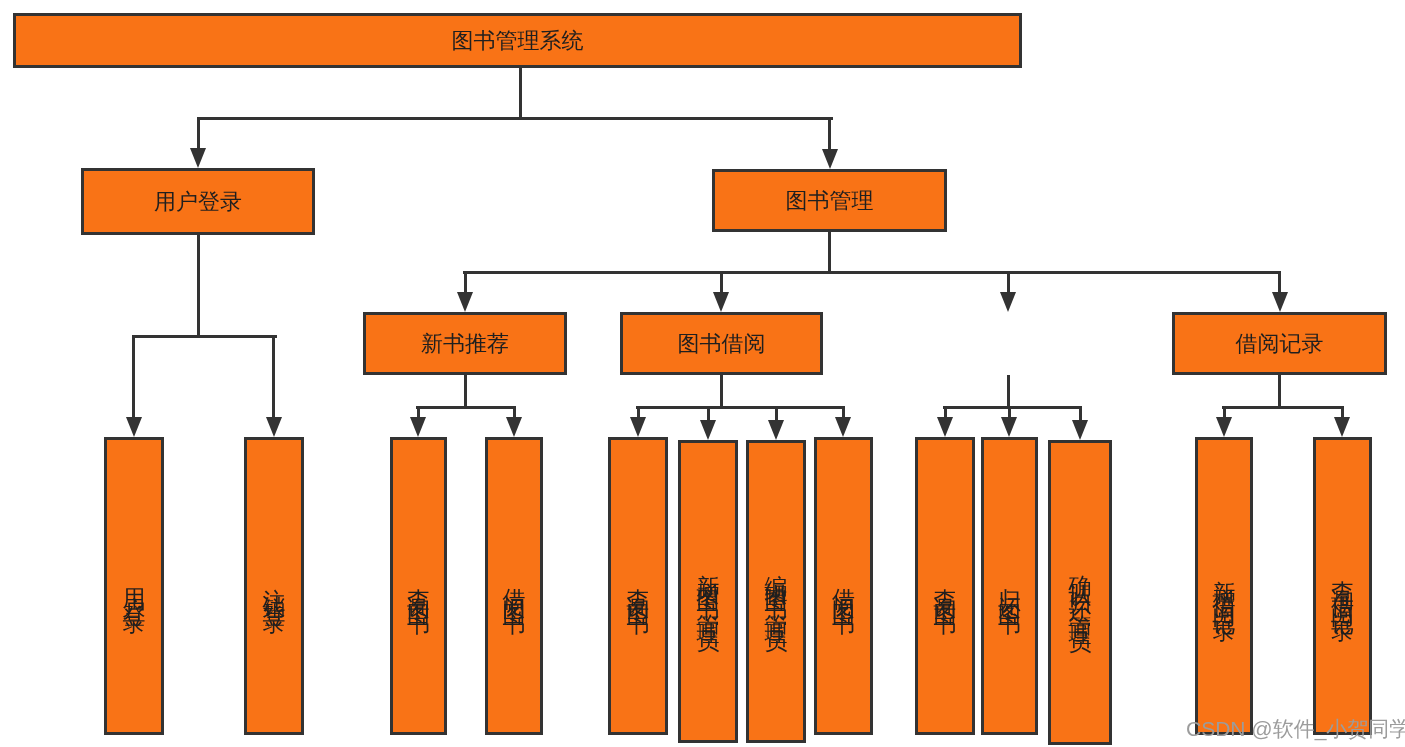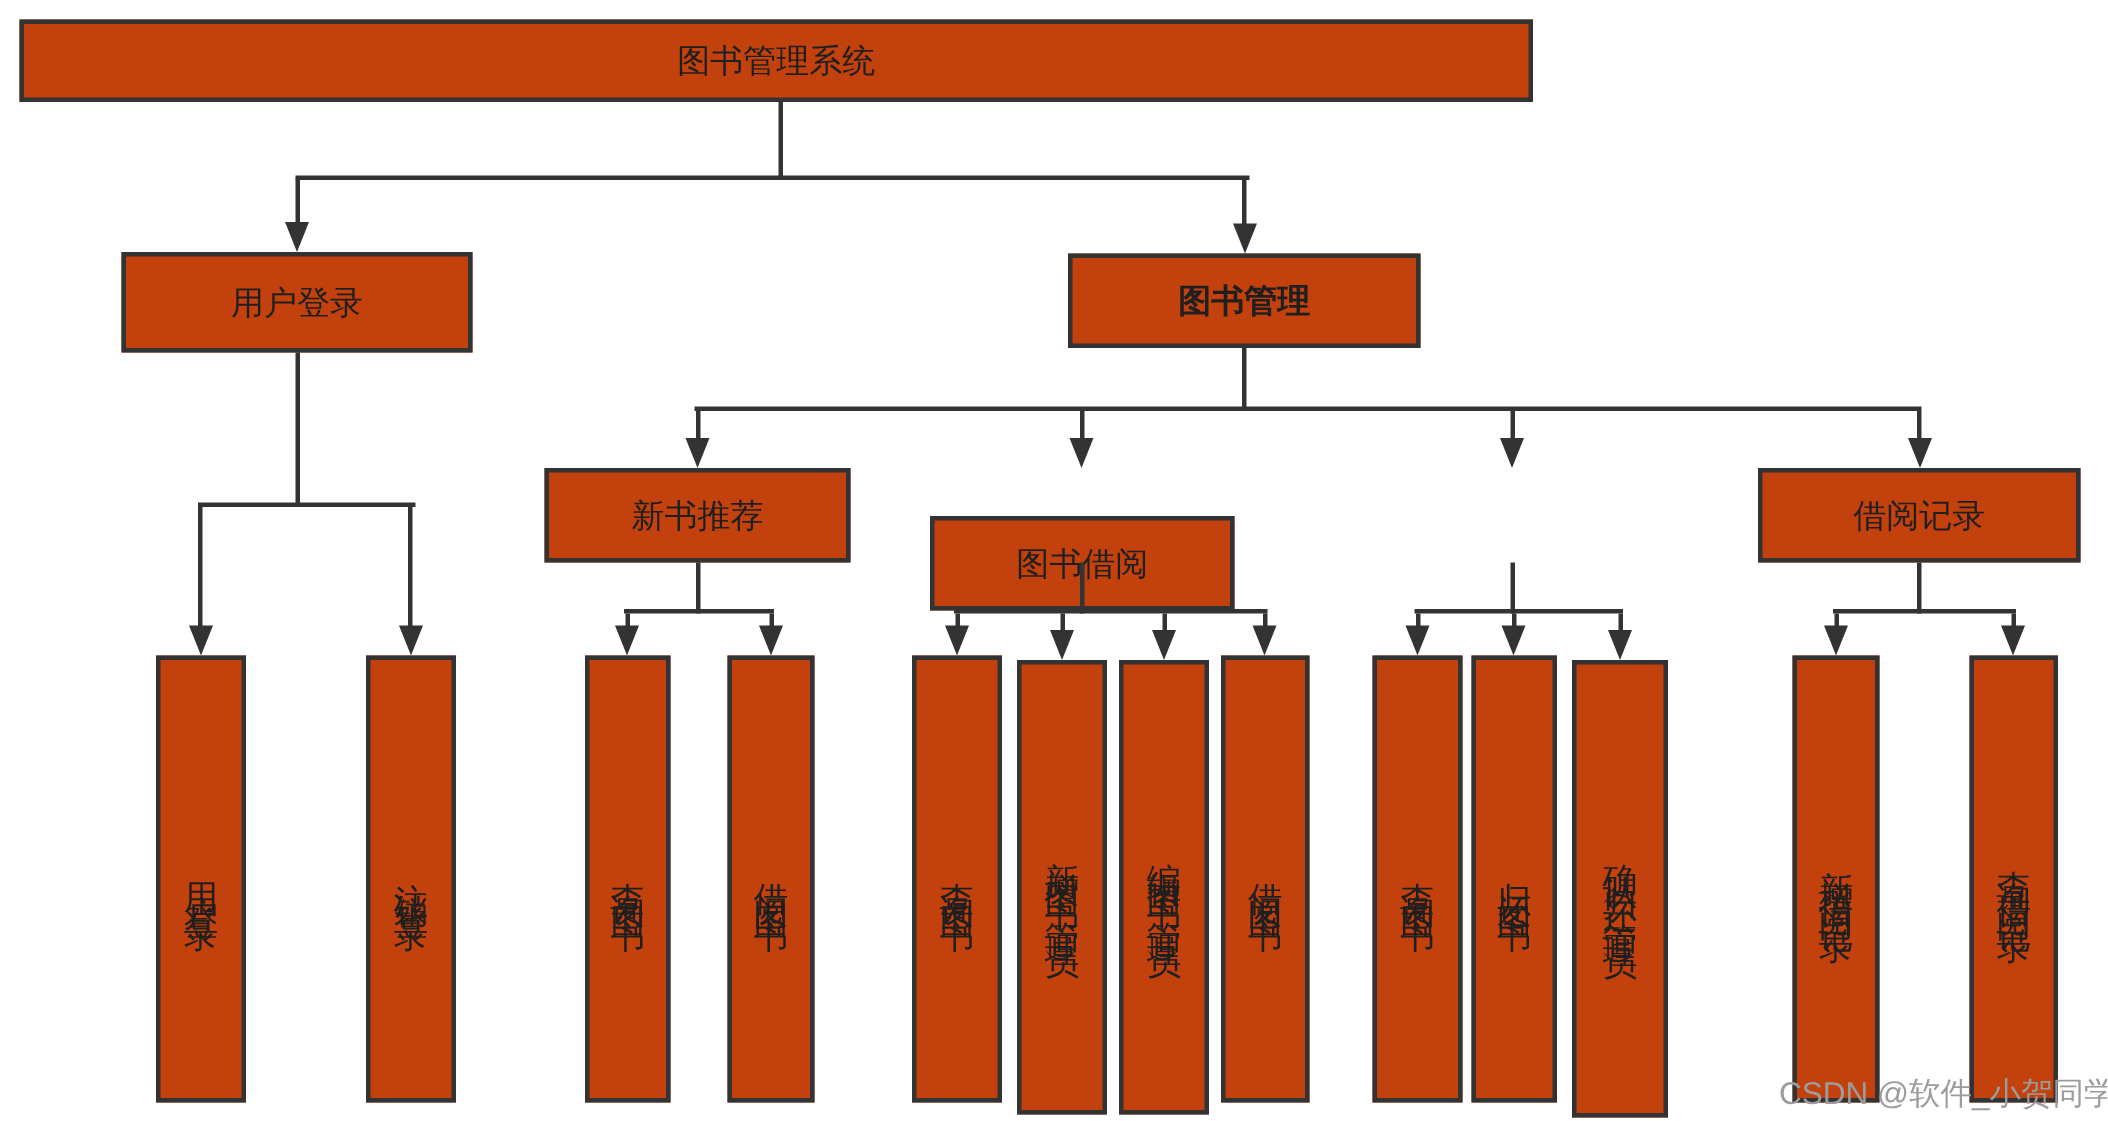--- a/index.html
+++ b/index.html
@@ -9,21 +9,21 @@
     height: 747px;
     background: #ffffff;
     overflow: hidden;
     font-family: "Liberation Sans", "DejaVu Sans", sans-serif;
   }
   
   .node {
     position: absolute;
     box-sizing: border-box;
     border: 3px solid #333333;
-    background: #c2410c;
+    background: #f97316;
     display: flex;
     align-items: center;
     justify-content: center;
     font-size: 22px;
     color: #1f1f1f;
     white-space: nowrap;
     text-align: center;
   }
   .vnode {
     writing-mode: vertical-rl;
@@ -62,42 +62,42 @@
   <div class="node" style="left:13px; top:13px; width:1009px; height:55px;">图书管理系统</div>
 
   <div class="vl" style="left:519px; top:66px; height:54px;"></div>
   <div class="hl" style="left:197px; top:117px; width:636px;"></div>
   <div class="vl" style="left:197px; top:119px; height:31px;"></div>
   <div class="arrow" style="left:190px; top:148px;"></div>
   <div class="vl" style="left:828px; top:119px; height:31px;"></div>
   <div class="arrow" style="left:822px; top:149px;"></div>
 
   <div class="node" style="left:81px; top:168px; width:234px; height:67px;">用户登录</div>
-  <div class="node" style="left:712px; top:169px; width:235px; height:63px;font-weight:bold;">图书管理</div>
+  <div class="node" style="left:712px; top:169px; width:235px; height:63px;">图书管理</div>
 
   <div class="vl" style="left:197px; top:235px; height:103px;"></div>
   <div class="hl" style="left:132px; top:335px; width:145px;"></div>
   <div class="vl" style="left:132px; top:338px; height:80px;"></div>
   <div class="arrow" style="left:126px; top:417px;"></div>
   <div class="vl" style="left:272px; top:338px; height:80px;"></div>
   <div class="arrow" style="left:266px; top:417px;"></div>
 
   <div class="vl" style="left:828px; top:232px; height:42px;"></div>
   <div class="hl" style="left:463px; top:271px; width:818px;"></div>
   <div class="vl" style="left:464px; top:274px; height:20px;"></div>
   <div class="arrow" style="left:457px; top:292px;"></div>
   <div class="vl" style="left:720px; top:274px; height:20px;"></div>
   <div class="arrow" style="left:713px; top:292px;"></div>
   <div class="vl" style="left:1007px; top:274px; height:20px;"></div>
   <div class="arrow" style="left:1000px; top:292px;"></div>
   <div class="vl" style="left:1278px; top:274px; height:20px;"></div>
   <div class="arrow" style="left:1272px; top:292px;"></div>
 
   <div class="node" style="left:363px; top:312px; width:204px; height:63px;">新书推荐</div>
-  <div class="node" style="left:620px; top:312px; width:203px; height:63px;margin-top:32px;">图书借阅</div>
+  <div class="node" style="left:620px; top:312px; width:203px; height:63px;">图书借阅</div>
   <div class="node" style="left:1172px; top:312px; width:215px; height:63px;">借阅记录</div>
 
   <div class="vl" style="left:464px; top:375px; height:34px;"></div>
   <div class="hl" style="left:416px; top:406px; width:100px;"></div>
   <div class="vl" style="left:417px; top:409px; height:10px;"></div>
   <div class="arrow" style="left:410px; top:417px;"></div>
   <div class="vl" style="left:513px; top:409px; height:10px;"></div>
   <div class="arrow" style="left:506px; top:417px;"></div>
 
   <div class="vl" style="left:720px; top:375px; height:34px;"></div>

